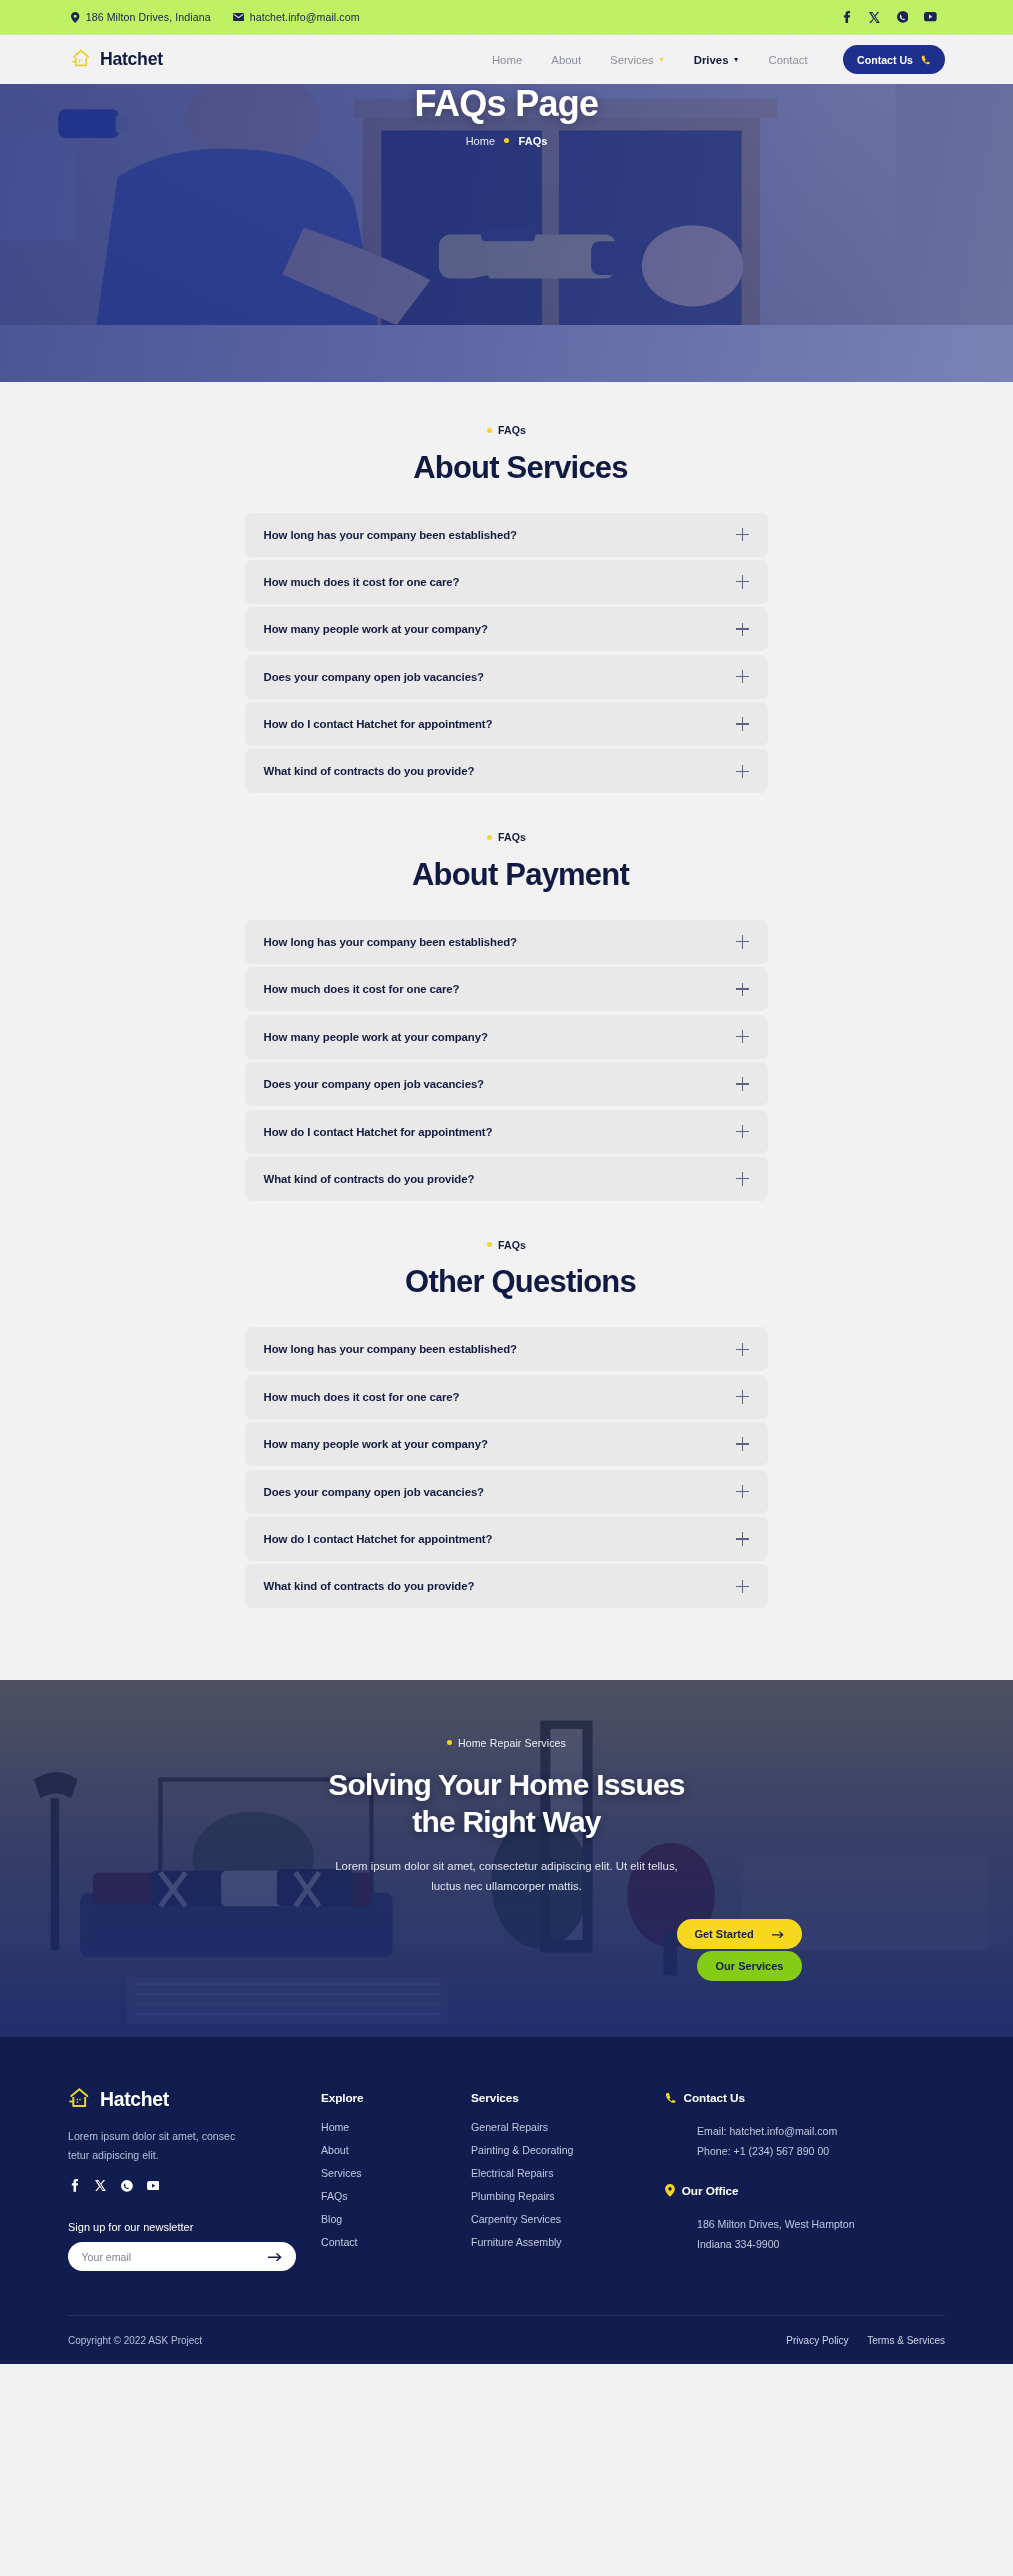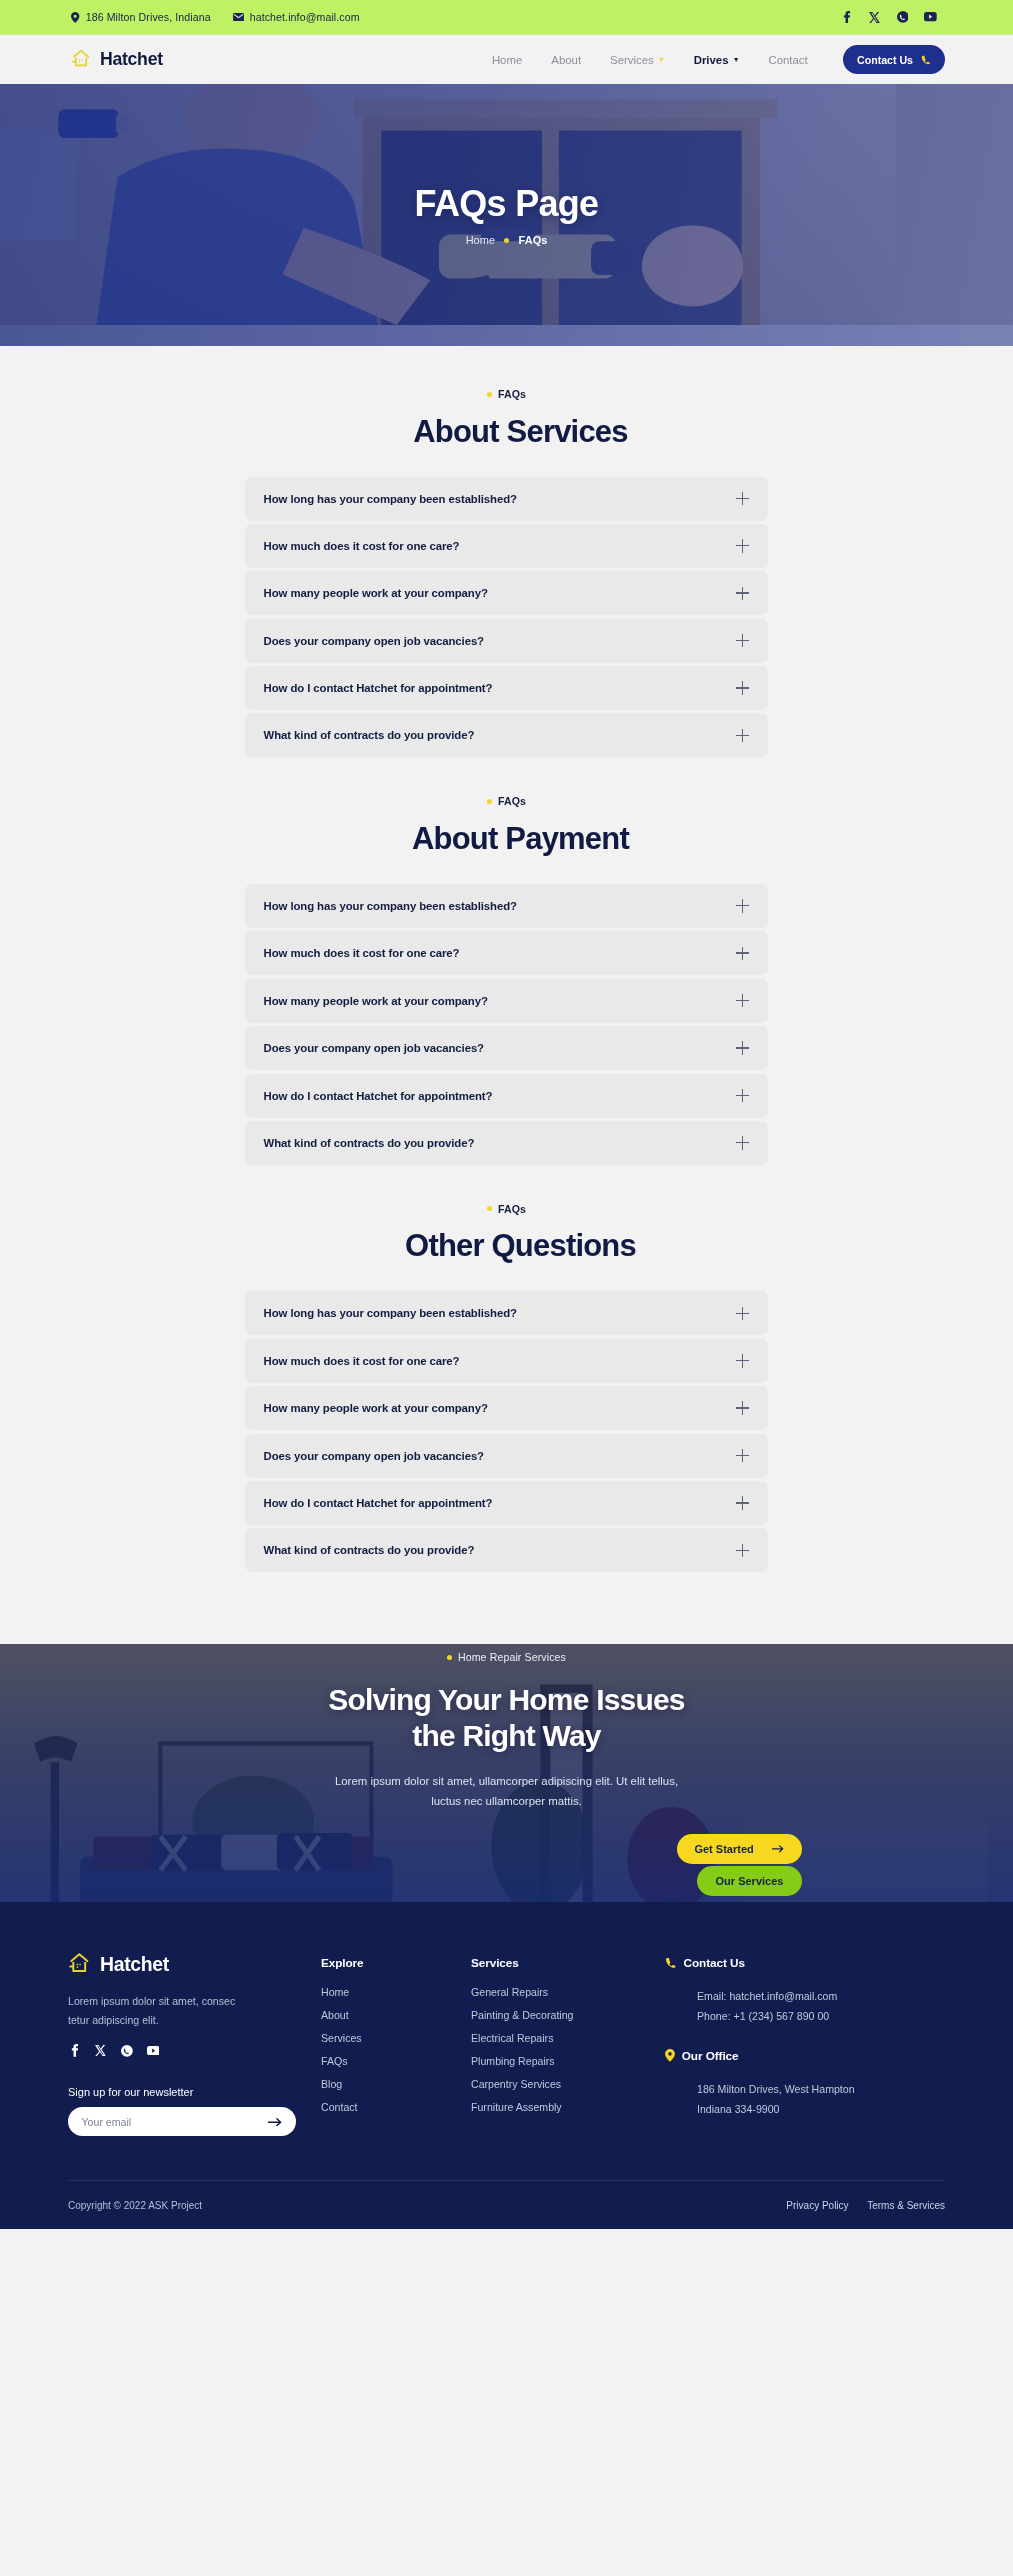--- a/index.html
+++ b/index.html
@@ -54,24 +54,24 @@
   .nav-link .chev.y { color: #f5d426; }
   .contact-btn {
     background: #1e2f8e; color: #fff; border-radius: 25px;
     height: 29px; padding: 0 14.4px; display: flex; align-items: center; gap: 7.6px;
     font-size: 10.6px; font-weight: 700; cursor: pointer; border: none; white-space: nowrap;
   }
   .contact-btn .ph { color: #f5d426; display: flex; }
 
   
   .hero {
-    height: 262px;
+    height: 298px;
     position: relative;
     overflow: hidden;
-    display: flex; align-items: center; justify-content: center; flex-direction: column;
+    display: flex; align-items: center; flex-direction: column;
   }
   .hero-photo { position: absolute; inset: 0; }
   .hero-overlay {
     position: absolute; inset: 0;
     background: linear-gradient(100deg, rgba(31,45,125,.80) 0%, rgba(40,54,135,.74) 45%, rgba(60,73,150,.66) 100%);
   }
   .hero-inner { position: relative; z-index: 2; text-align: center; }
   .hero-title {
     font-size: 36px; color: #fff; font-weight: 700; letter-spacing: -0.7px; line-height: 1.1;
     text-shadow: 0 1.7px 8.4px rgba(10,15,50,.35);
@@ -102,21 +102,21 @@
     width: 13.5px; height: 13.5px; position: relative; flex-shrink: 0; opacity: .8;
   }
   .faq-plus::before, .faq-plus::after {
     content: ""; position: absolute; background: #3b4162;
   }
   .faq-plus::before { left: 0; right: 0; top: 5.9px; height: 1.4px; }
   .faq-plus::after { top: 0; bottom: 0; left: 5.9px; width: 1.4px; }
 
   
   .cta {
-    height: 258px; position: relative; overflow: hidden;
+    height: 357px; position: relative; overflow: hidden;
     display: flex; align-items: center; justify-content: center;
   }
   .cta-photo { position: absolute; inset: 0; }
   .cta-overlay {
     position: absolute; inset: 0;
     background: linear-gradient(180deg, rgba(38,42,66,.72) 0%, rgba(28,38,88,.80) 45%, rgba(21,39,110,.88) 100%);
   }
   .cta-inner { position: relative; z-index: 3; text-align: center; width: 591px; }
   .cta-eyebrow { display: flex; align-items: center; justify-content: center; gap: 5.9px; margin-bottom: 18.6px; }
   .cta-eyebrow .eyebrow-text { color: #eceef7; font-weight: 500; font-size: 10.6px; }
@@ -466,21 +466,21 @@
     <div class="cta-inner">
       <div class="cta-eyebrow">
         <span class="eyebrow-dot"></span>
         <span class="eyebrow-text">Home Repair Services</span>
       </div>
       <div class="cta-title">
         <div>Solving Your Home Issues</div>
         <div>the Right Way</div>
       </div>
       <div class="cta-sub">
-        <div>Lorem ipsum dolor sit amet, ullamcorper adipiscing elit. Ut elit tellus,</div>
+        <div>Lorem ipsum dolor sit amet, consectetur adipiscing elit. Ut elit tellus,</div>
         <div>luctus nec ullamcorper mattis.</div>
       </div>
       <div class="cta-btns">
         <button class="btn-primary">
           <span>Get Started</span>
           <span>
             <svg width="12.7" height="7.6" viewBox="0 0 15 9">
                 <path d="M0 4.5h12M9 1l3.6 3.5L9 8" stroke="#16204b" stroke-width="1.5" fill="none" stroke-linecap="round" stroke-linejoin="round"></path>
               </svg>
           </span>

